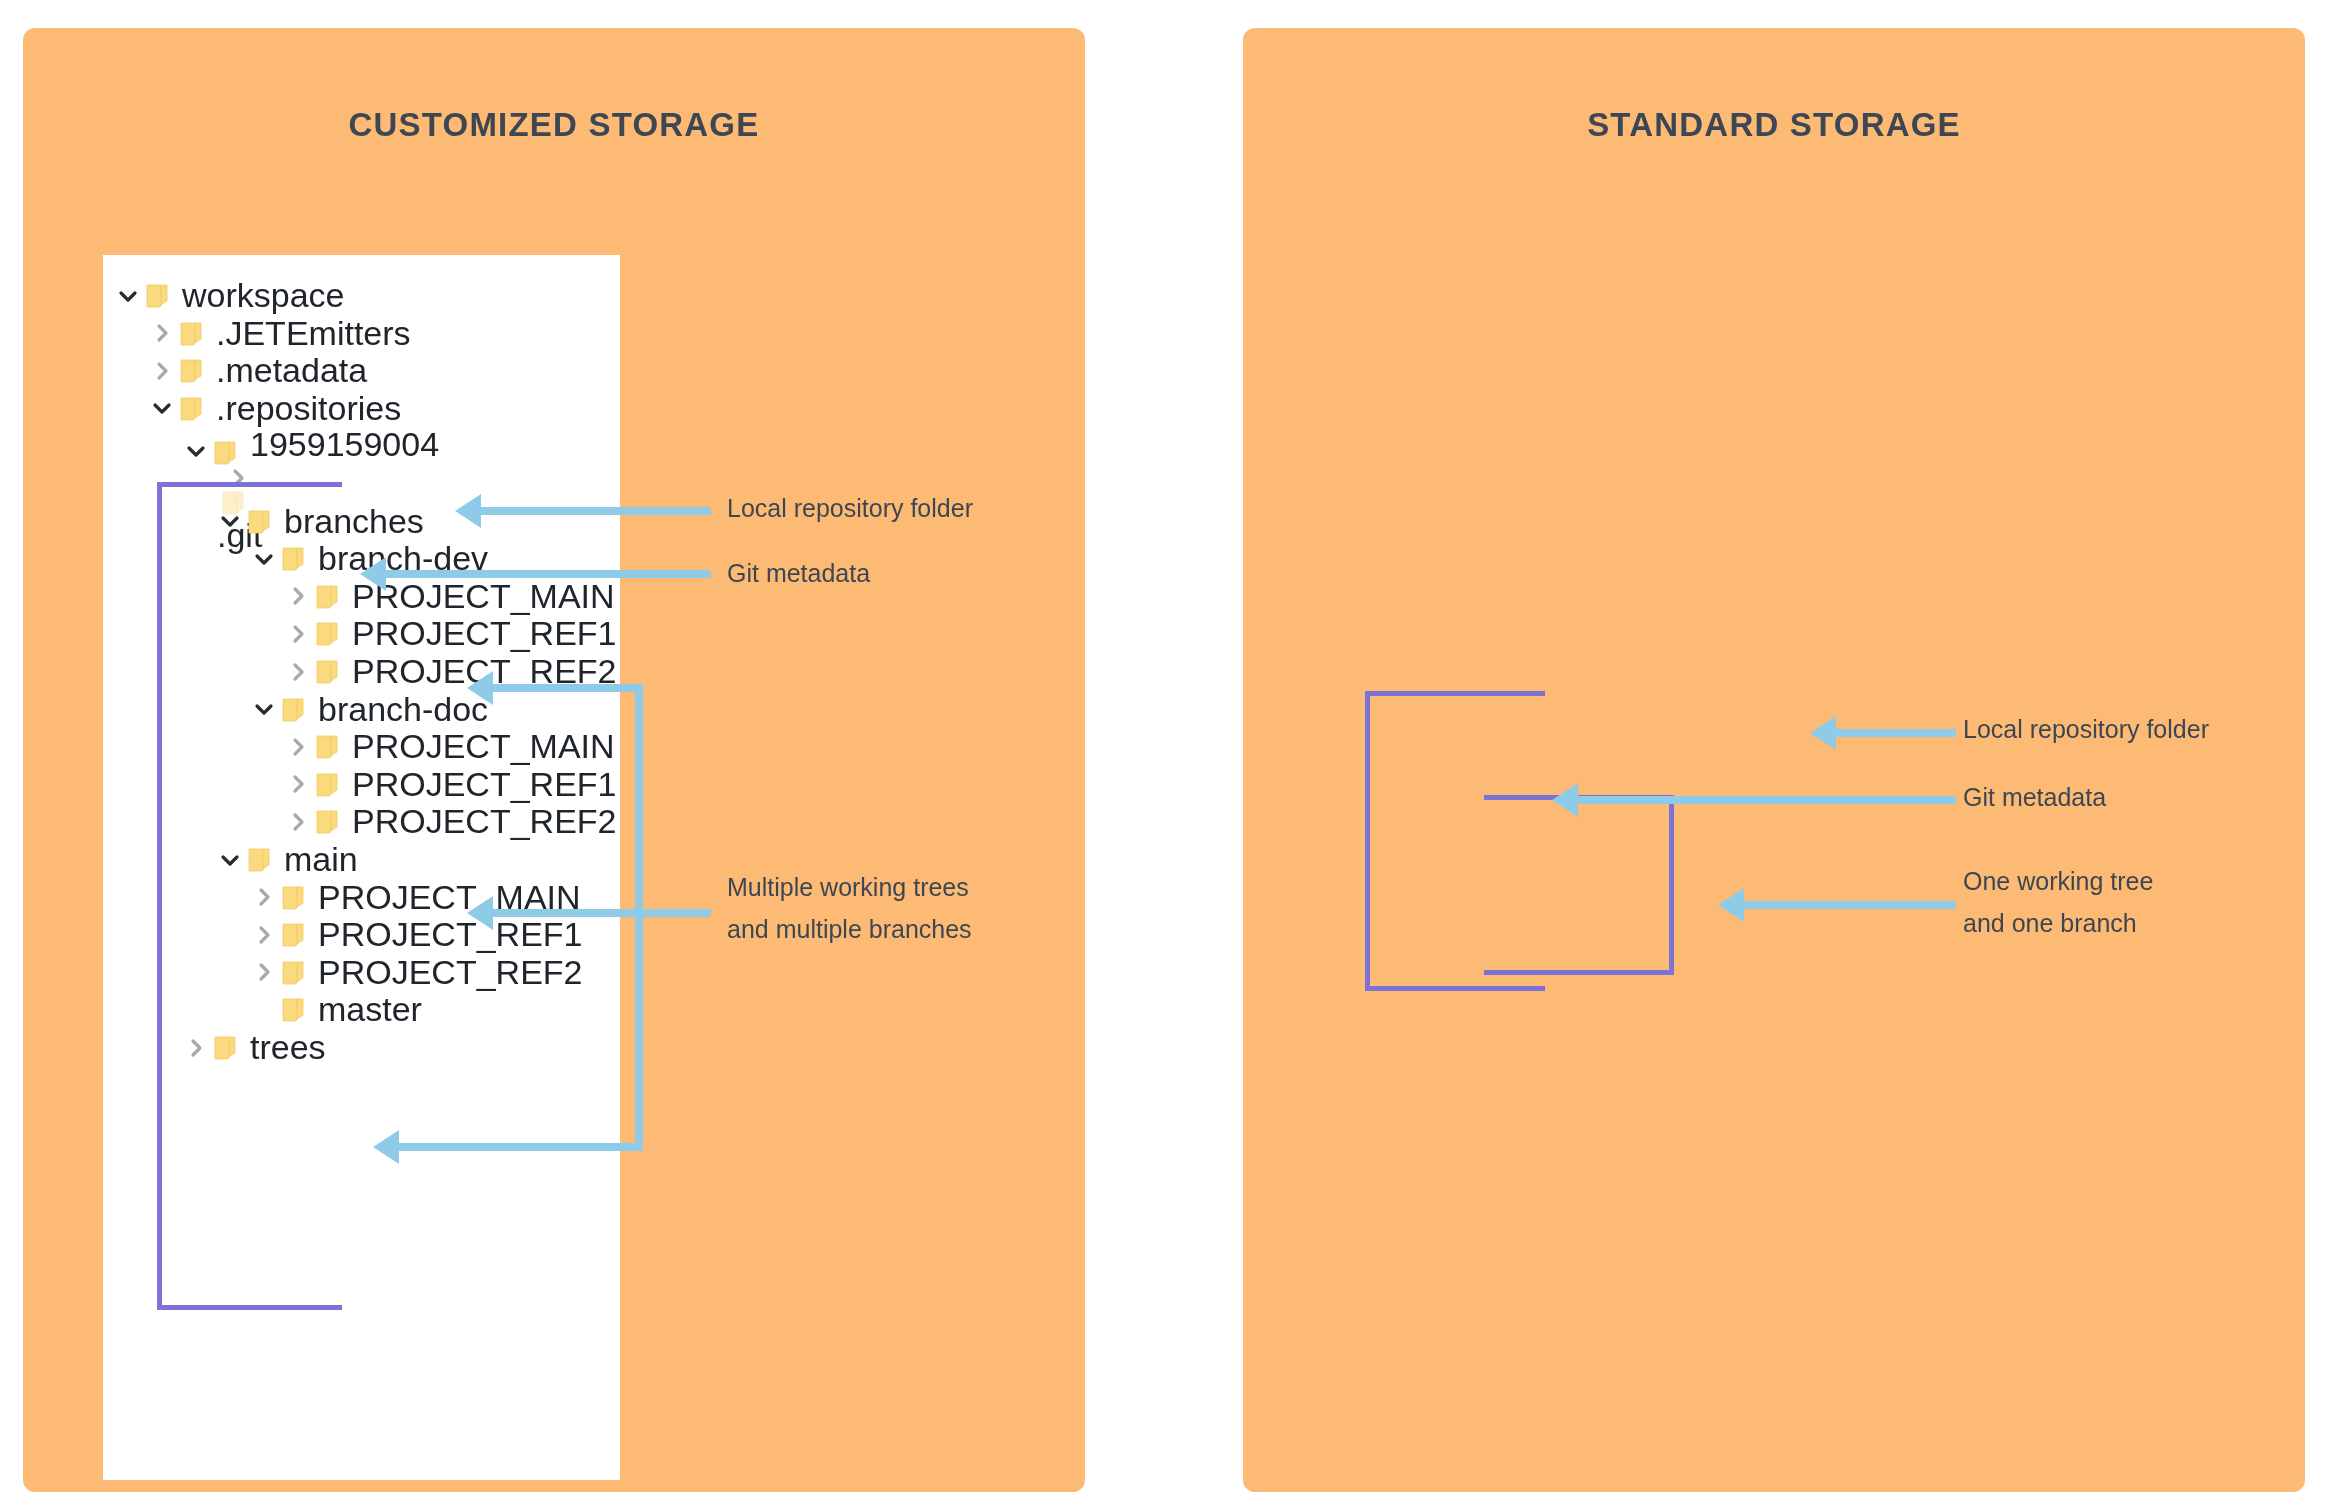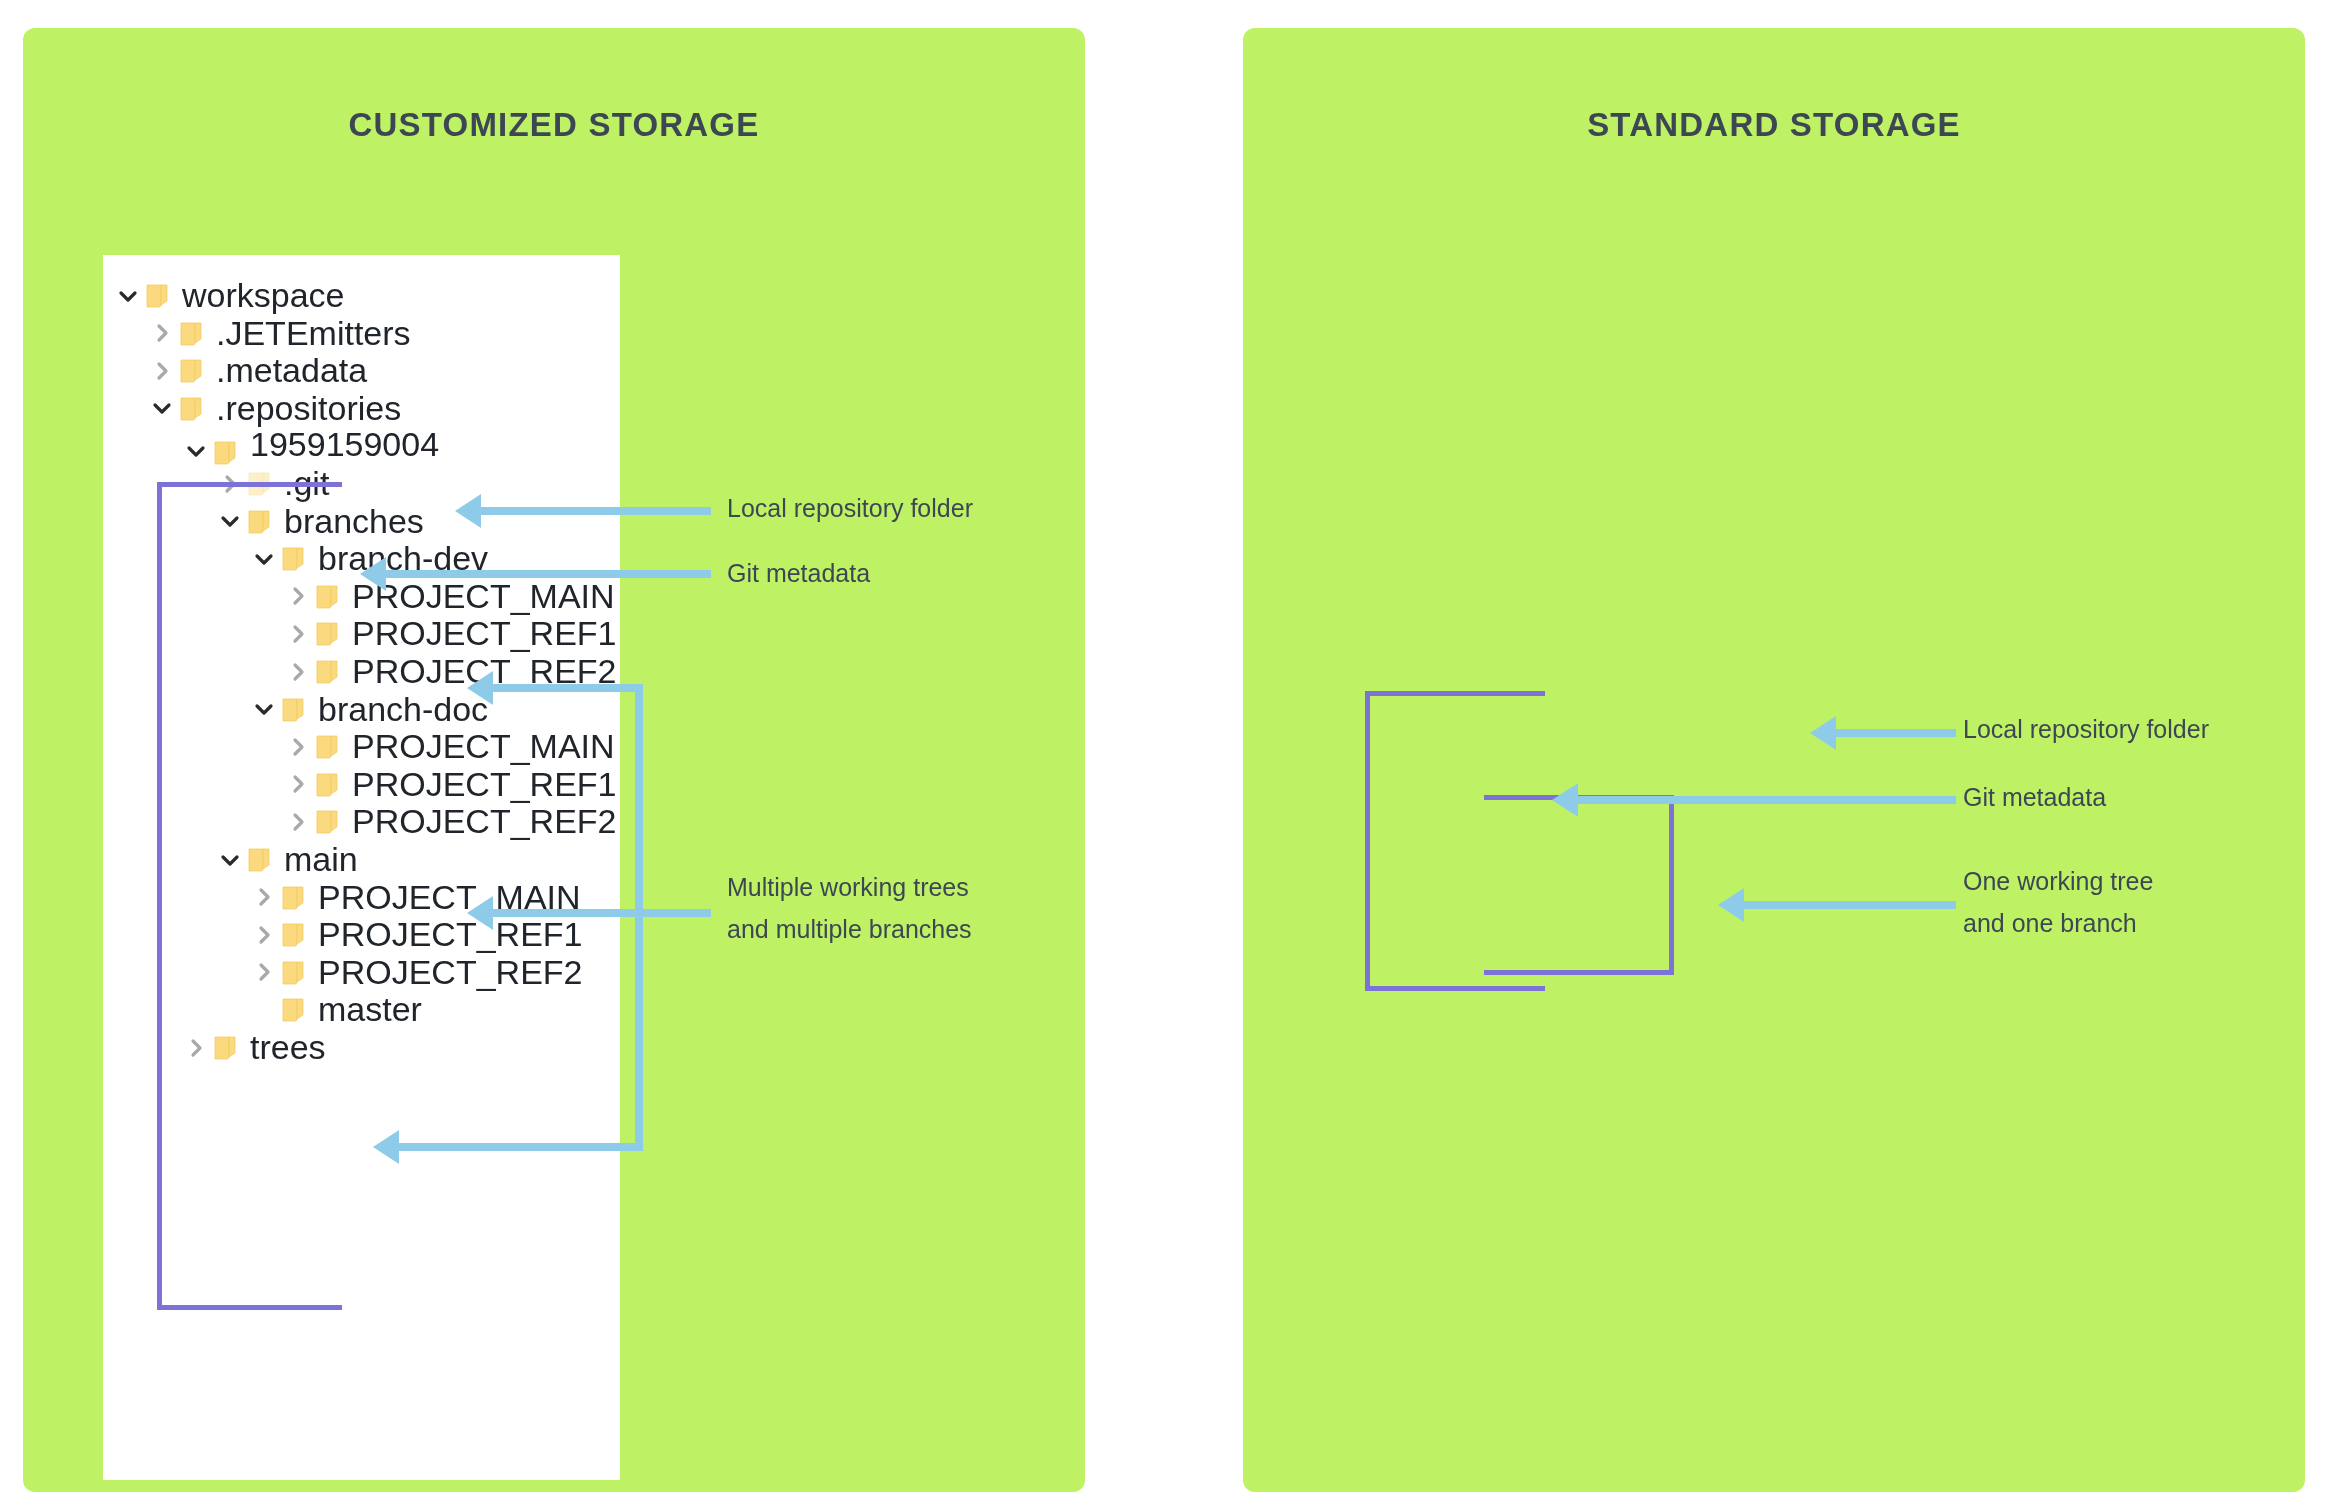--- a/index.html
+++ b/index.html
@@ -5,21 +5,21 @@
   html,body{margin:0;padding:0;}
   body{
     width:2330px;height:1510px;
     background:#ffffff;
     font-family:"Liberation Sans", sans-serif;
     position:relative;
     overflow:hidden;
   }
   .panel{
     position:absolute;
-    background:#bef264;
+    background:#fdba74;
     border-radius:12px;
   }
   #panel-left{left:23px;top:28px;width:1062px;height:1464px;}
   #panel-right{left:1243px;top:28px;width:1062px;height:1464px;}
 
   .panel-title{
     position:absolute;
     top:78px;
     width:100%;
     text-align:center;
@@ -167,21 +167,21 @@
           <svg width="26" height="26" viewBox="0 0 26 26">
             <path d="M6 10 L13 17 L20 10" fill="none" stroke="#2b2b2b" stroke-width="3.2" stroke-linecap="round" stroke-linejoin="round"></path>
           </svg>
         </span>
         <span class="folder"><svg width="25" height="24" viewBox="0 0 25 24">
             <path d="M2 1 H16 L16 21 Q16 23 14 23 H2 Z" fill="#fad97f" stroke="#f3cd63" stroke-width="0.8"></path>
             <path d="M16 1 H22 L22 17 L16 21 Z" fill="#fad97f" stroke="#f3cd63" stroke-width="0.8"></path>
           </svg></span>
         <span class="label">1959159004</span>
       </div>
-      <div class="row" style="left: 114px; top: 210px;">
+      <div class="row" style="left: 114px; top: 210px; flex-direction: column;">
         <span class="chev">
           <svg width="26" height="26" viewBox="0 0 26 26">
             <path d="M10 6 L17 13 L10 20" fill="none" stroke="#a9a9a9" stroke-width="3.2" stroke-linecap="round" stroke-linejoin="round"></path>
           </svg>
         </span>
         <span class="folder"><svg width="25" height="24" viewBox="0 0 25 24">
             <path d="M2 1 H16 L16 21 Q16 23 14 23 H2 Z" fill="#fdf0c8" stroke="#f7e9bd" stroke-width="0.8"></path>
             <path d="M16 1 H22 L22 17 L16 21 Z" fill="#fdf0c8" stroke="#f7e9bd" stroke-width="0.8"></path>
           </svg></span>
         <span class="label">.git</span>

